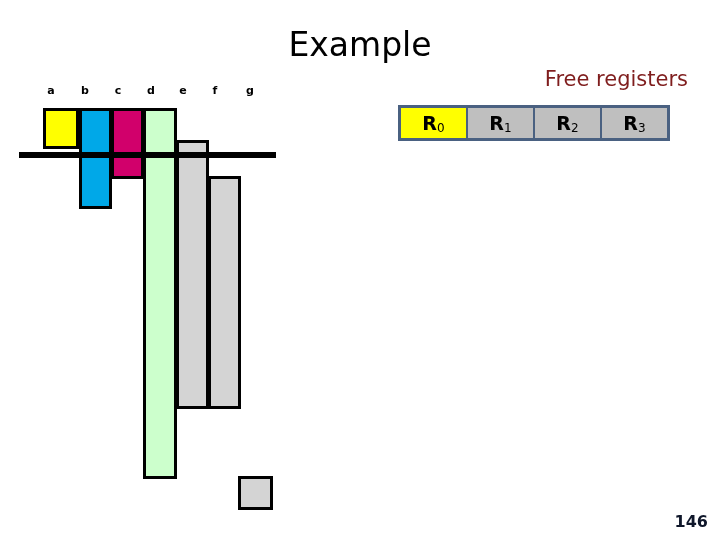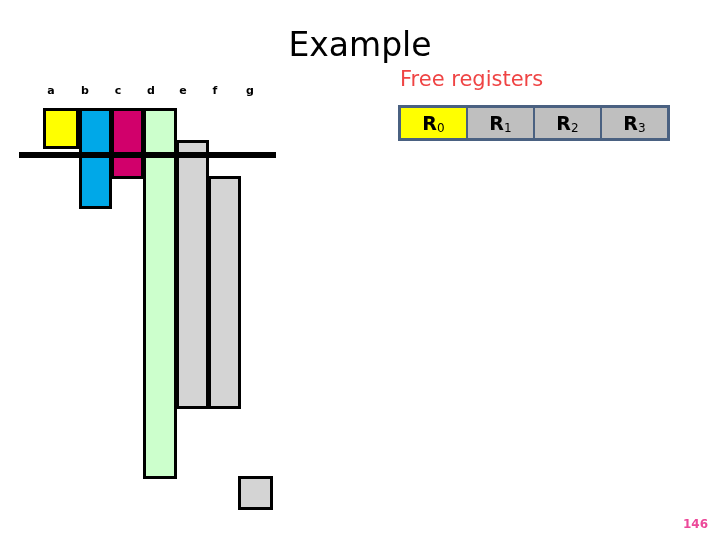--- a/index.html
+++ b/index.html
@@ -73,26 +73,26 @@
   
   #free-reg {
     position: absolute;
     left: 396px;
     top: 66px;
     width: 290px;
     height: 80px;
   }
   .free-reg-title {
     position: absolute;
-    left: 4px;
+    left: 12px;
     top: 0;
     width: 280px;
-    text-align: left;
+    text-align: right;
     font-size: 21px;
-    color: #ef4444;
+    color: #7f1d1d;
     line-height: 26px;
     white-space: nowrap;
   }
   .reg-table {
     position: absolute;
     left: 2px;
     top: 39px;
     display: flex;
     border: 2px solid #4a6181;
     background: #4a6181;
@@ -120,23 +120,23 @@
     align-self: flex-end;
     padding-bottom: 3px;
     margin-left: 0px;
   }
 
   
   .page-number {
     position: absolute;
     right: 12px;
     bottom: 9px;
-    font-size: 12px;
+    font-size: 16px;
     font-weight: bold;
-    color: #ec4899;
+    color: #0f172a;
     margin-top: 44px;
   }
 </style>
 </head>
 <body>
 
 <div id="slide">
 
   <div class="slide-title">Example</div>
 

